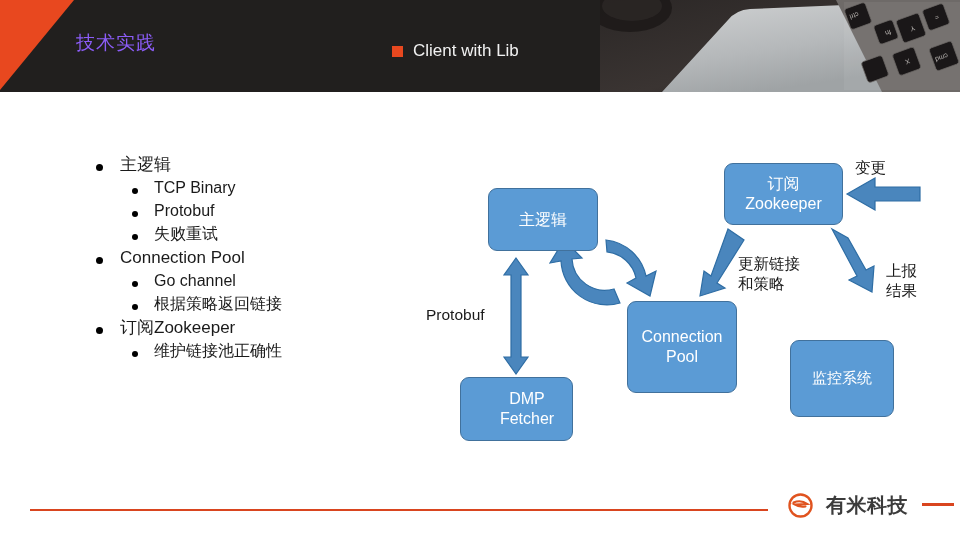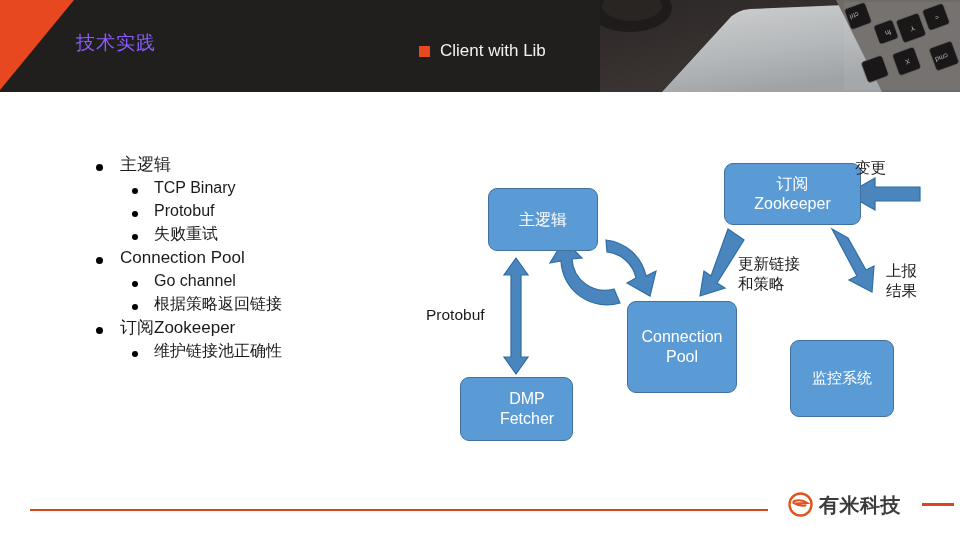--- a/index.html
+++ b/index.html
@@ -46,21 +46,20 @@
     font-weight: normal;
     letter-spacing: 1px;
     white-space: nowrap;
   }
   .subtitle-wrap {
     position: absolute;
     left: 392px; top: 41px;
     display: flex;
     align-items: center;
     gap: 10px;
-    margin-left: 27px;
   }
   .subtitle-bullet {
     width: 11px; height: 11px;
     background: #e8481f;
     display: block;
   }
   .subtitle-text {
     color: #f1f1f1;
     font-size: 17px;
     white-space: nowrap;
@@ -111,21 +110,21 @@
     border-radius: 9px;
     color: #ffffff;
     display: flex;
     align-items: center;
     justify-content: center;
     text-align: center;
     line-height: 1.22;
     box-sizing: border-box;
   }
   .node-main      { left: 68px;  top: 58px;  width: 110px; height: 63px; font-size: 16px; }
-  .node-zk        { left: 304px; top: 33px;  width: 137px; height: 62px; font-size: 16px; }
+  .node-zk        { left: 304px; top: 33px;  width: 119px; height: 62px; font-size: 16px; }
   .node-pool      { left: 207px; top: 171px; width: 110px; height: 92px; font-size: 16px; }
   .node-dmp       { left: 40px;  top: 247px; width: 113px; height: 64px; font-size: 16px; padding-left: 21px; }
   .node-monitor   { left: 370px; top: 192px; width: 104px; height: 77px; font-size: 15px; margin-top: 18px; }
 
   .dlabel {
     position: absolute;
     color: #1a1a1a;
     font-size: 15.5px;
     line-height: 1.3;
     text-align: left;
@@ -140,22 +139,22 @@
   .footer-line {
     position: absolute;
     left: 30px; top: 509px;
     width: 738px; height: 2px;
     background: #d9451f;
   }
   .footer-logo {
     position: absolute;
     left: 788px; top: 492px;
     display: flex;
-    align-items: flex-start;
-    gap: 6px;
+    align-items: center;
+    gap: 13px;
     font-family: Liberation Mono, monospace;
   }
   .logo-mark {
     width: 25px; height: 25px;
     flex: 0 0 auto;
   }
   .logo-text {
     font-size: 20px;
     font-weight: bold;
     color: #3b3b3b;

